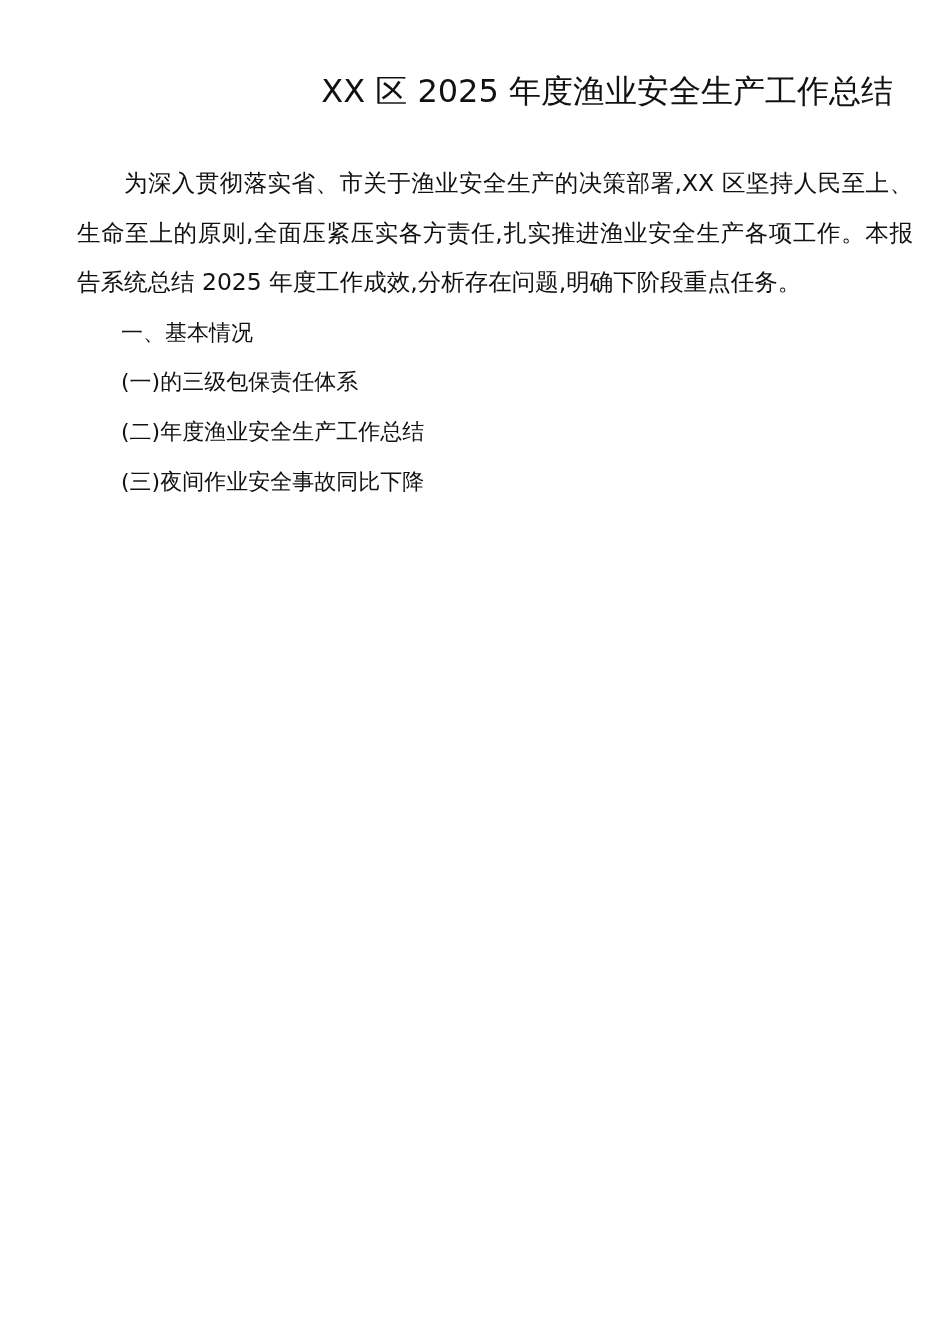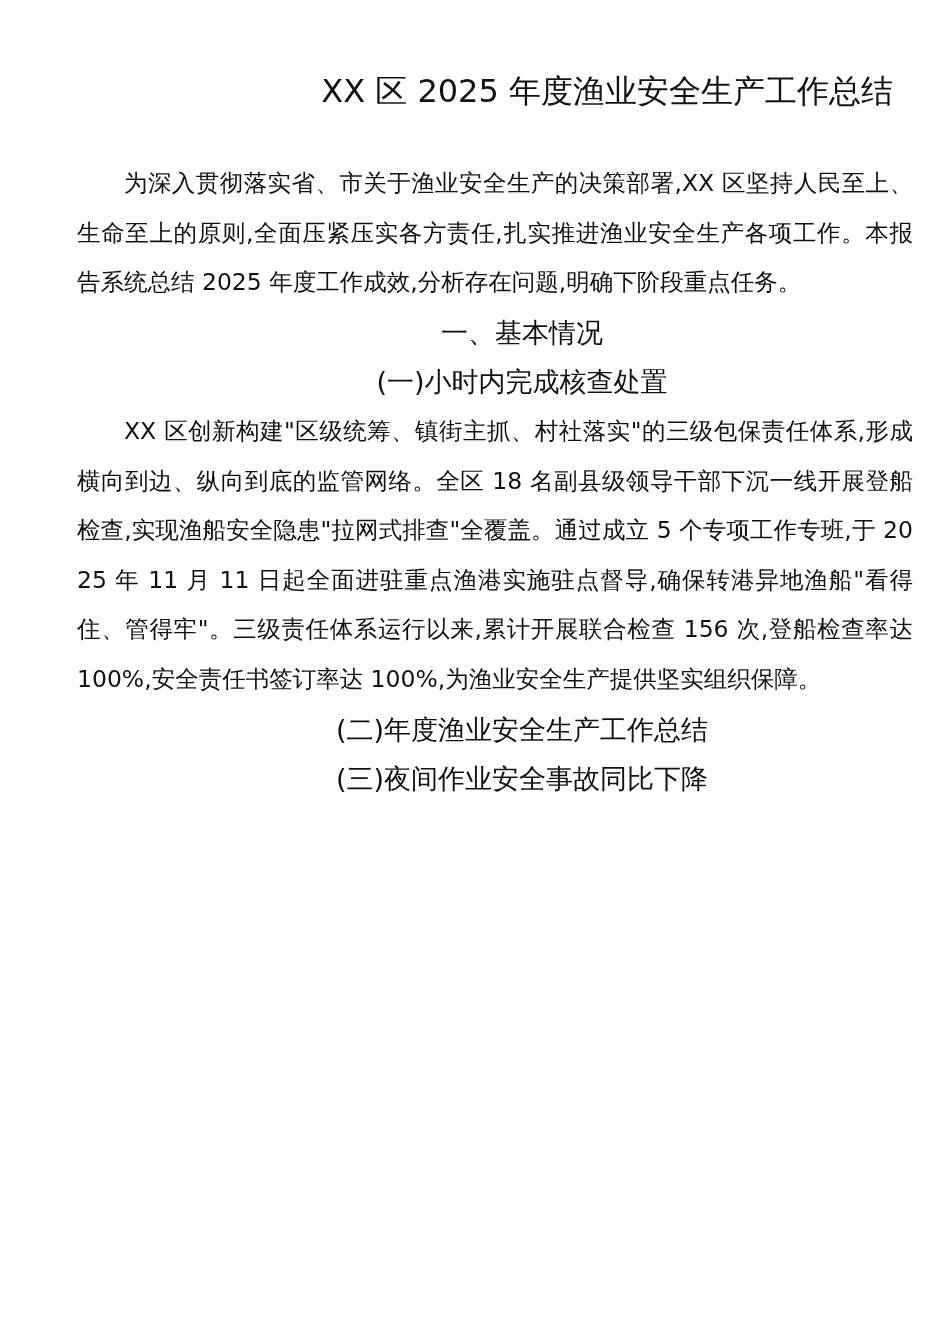--- a/index.html
+++ b/index.html
@@ -44,40 +44,38 @@
     .para {
       font-size: 23.5px;
       line-height: 49.6px;
       margin: 0;
       text-align: justify;
       text-indent: 2em;
       word-break: break-all;
       color: #111111;
     }
     .heading {
-      font-size: 27px;
+      font-size: 22px;
       line-height: 49.6px;
       margin: 0;
       text-indent: 2em;
       color: #111111;
       font-weight: normal;
-      text-align: center;
     }
   </style>
 </head>
 <body>
 
 <div class="page">
   <h1 class="doc-title">XX 区 2025 年度渔业安全生产工作总结</h1>
 
   <div class="body-text">
     <p class="para">为深入贯彻落实省、市关于渔业安全生产的决策部署,XX 区坚持人民至上、生命至上的原则,全面压紧压实各方责任,扎实推进渔业安全生产各项工作。本报告系统总结 2025 年度工作成效,分析存在问题,明确下阶段重点任务。</p>
 
     <h2 class="heading">一、基本情况</h2>
 
-    <h3 class="heading">(一)小时内完成核查处置</h3>
-    <p class="para">XX 区创新构建"区级统筹、镇街主抓、村社落实"的三级包保责任体系,形成横向到边、纵向到底的监管网络。全区 18 名副县级领导干部下沉一线开展登船检查,实现渔船安全隐患"拉网式排查"全覆盖。通过成立 5 个专项工作专班,于 2025 年 11 月 11 日起全面进驻重点渔港实施驻点督导,确保转港异地渔船"看得住、管得牢"。三级责任体系运行以来,累计开展联合检查 156 次,登船检查率达 100%,安全责任书签订率达 100%,为渔业安全生产提供坚实组织保障。</p>
+    <h3 class="heading">(一)的三级包保责任体系</h3>
 
     <h3 class="heading">(二)年度渔业安全生产工作总结</h3>
 
     <h3 class="heading">(三)夜间作业安全事故同比下降</h3>
   </div>
 </div>
 
 </body></html>

